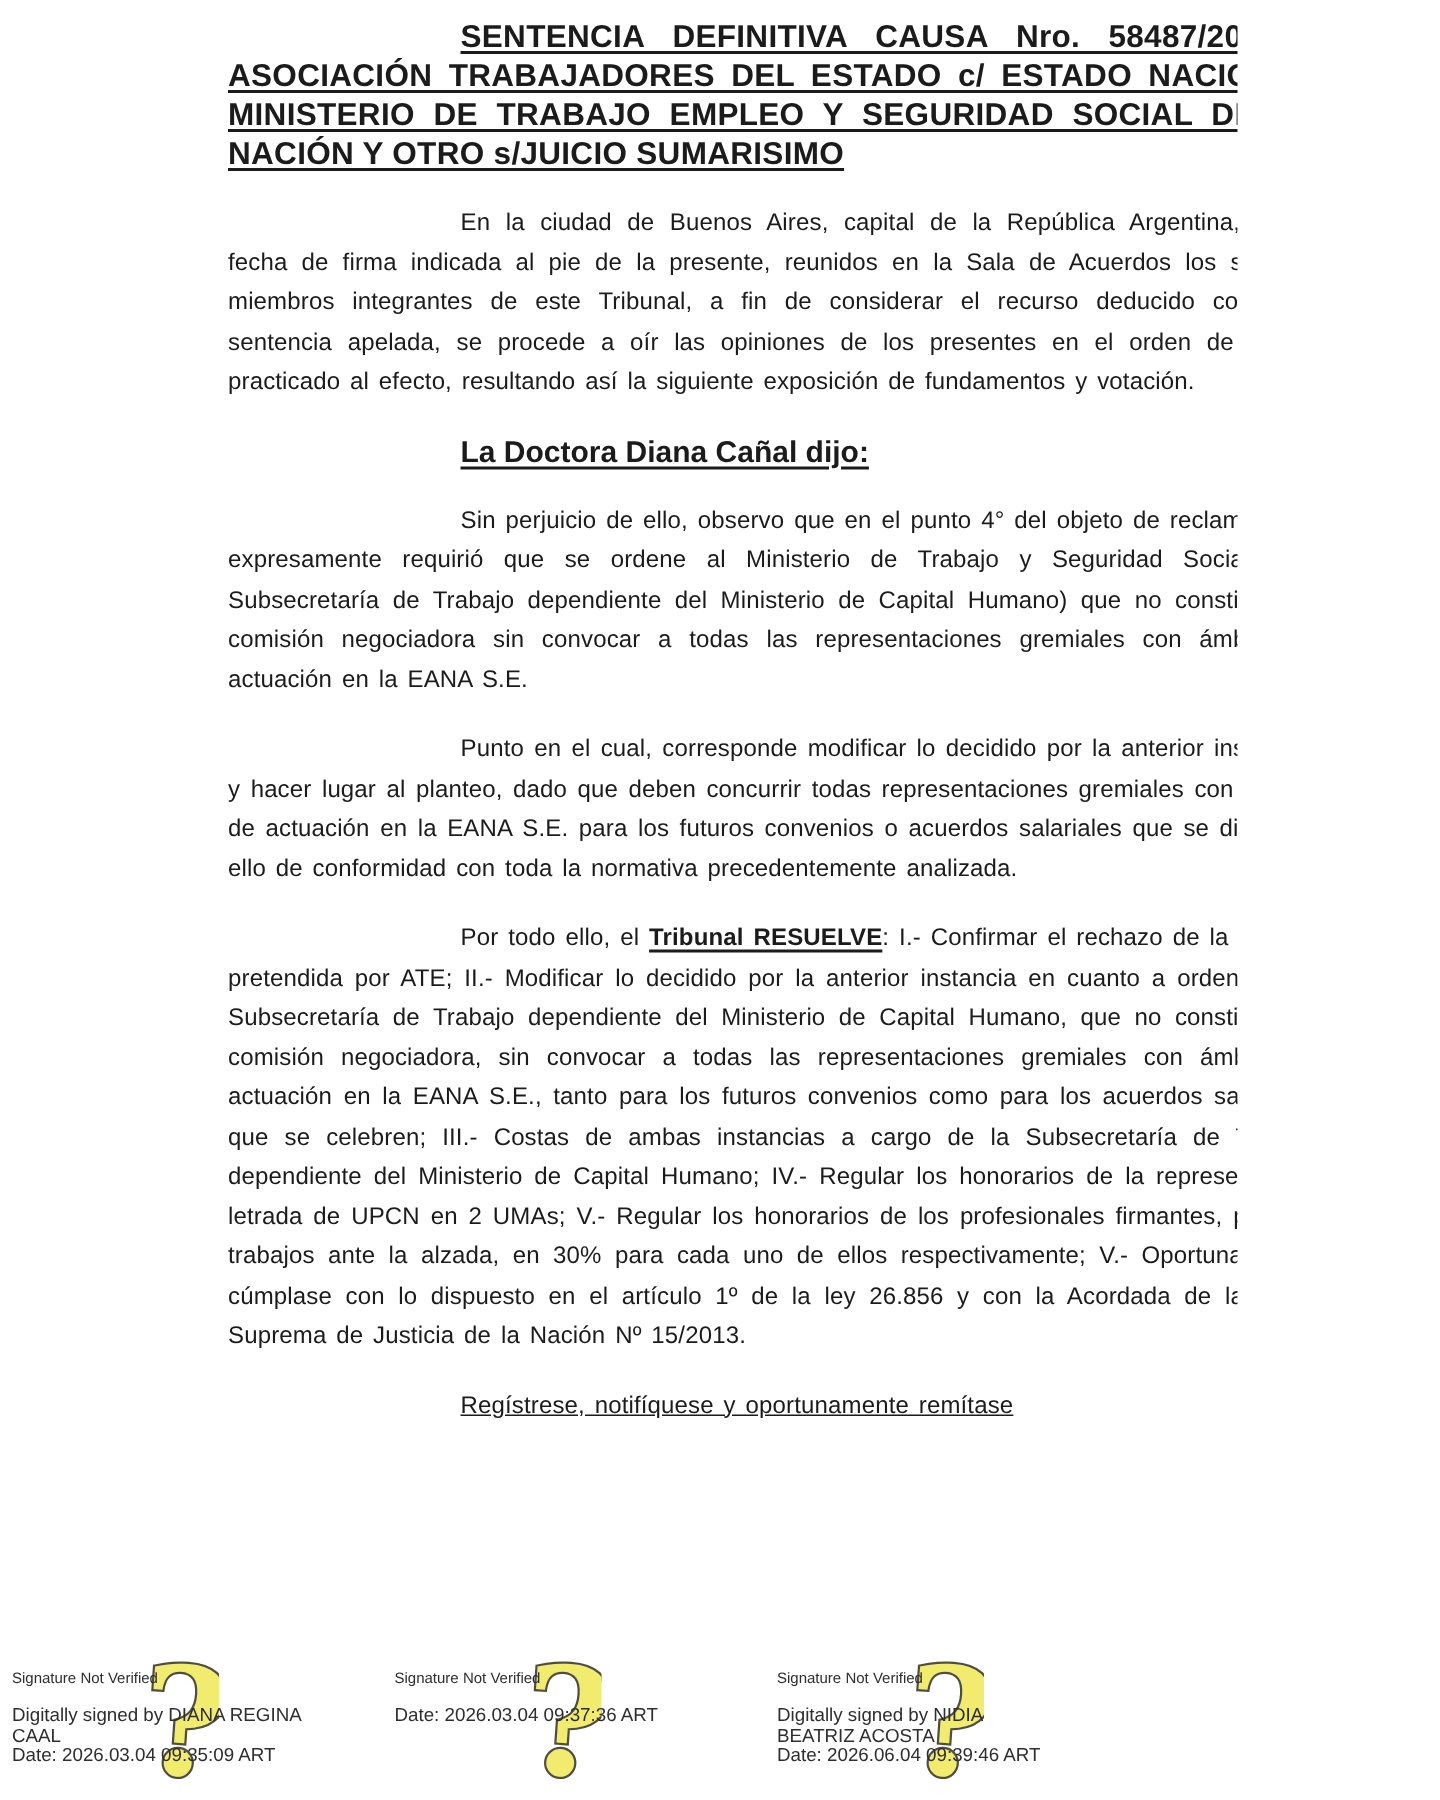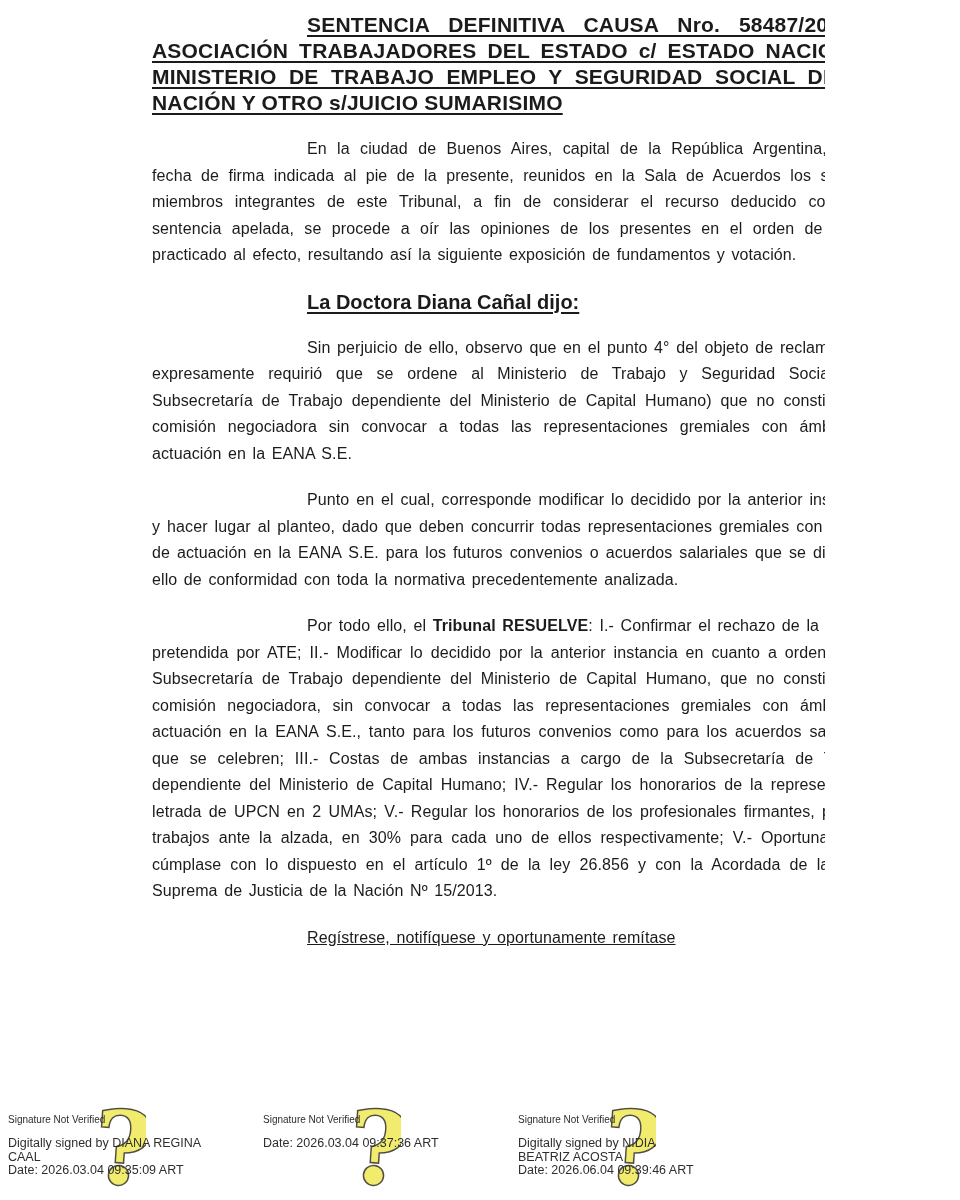--- a/index.html
+++ b/index.html
@@ -45,20 +45,21 @@
     line-height: 26px;
     margin: 20px 16px 0 155px;
     width: fit-content;
     text-decoration: underline;
     text-decoration-thickness: 2px;
     text-underline-offset: 3px;
   }
   .tight { margin-top: 20px; }
   .emph {
     font-weight: bold;
+    text-decoration: underline;
     text-decoration-thickness: 2px;
     text-underline-offset: 3px;
   }
   .closing { text-align: left; text-decoration: underline; }
   .signatures {
     position: absolute;
     left: 0;
     top: 1112px;
     width: 960px;
     height: 88px;

